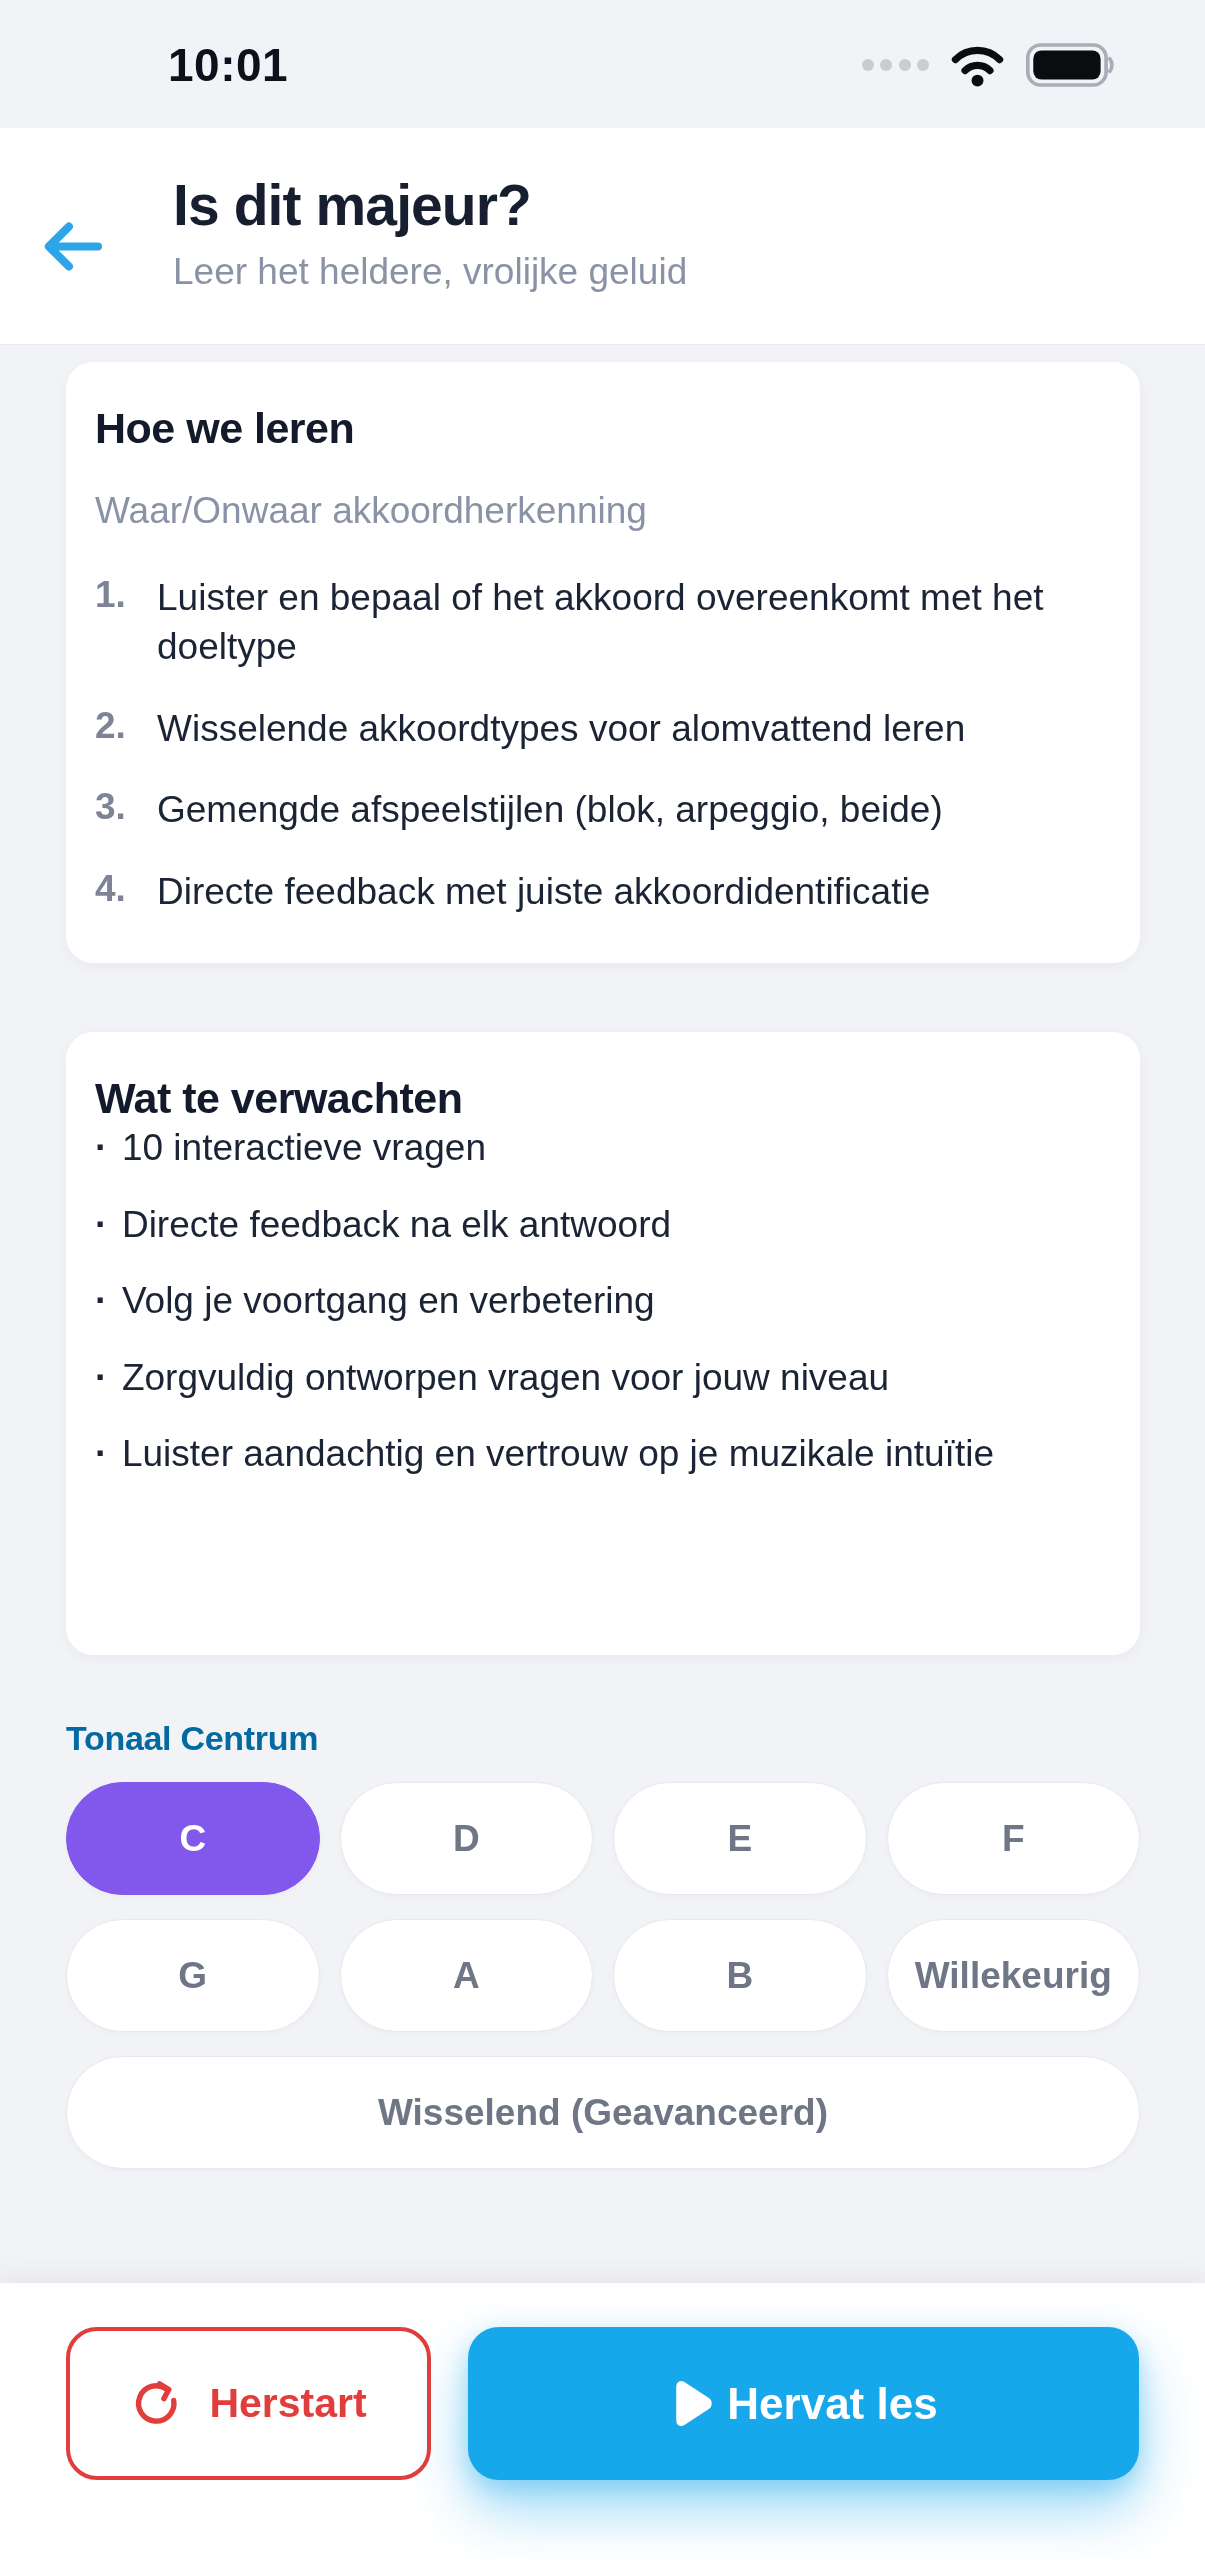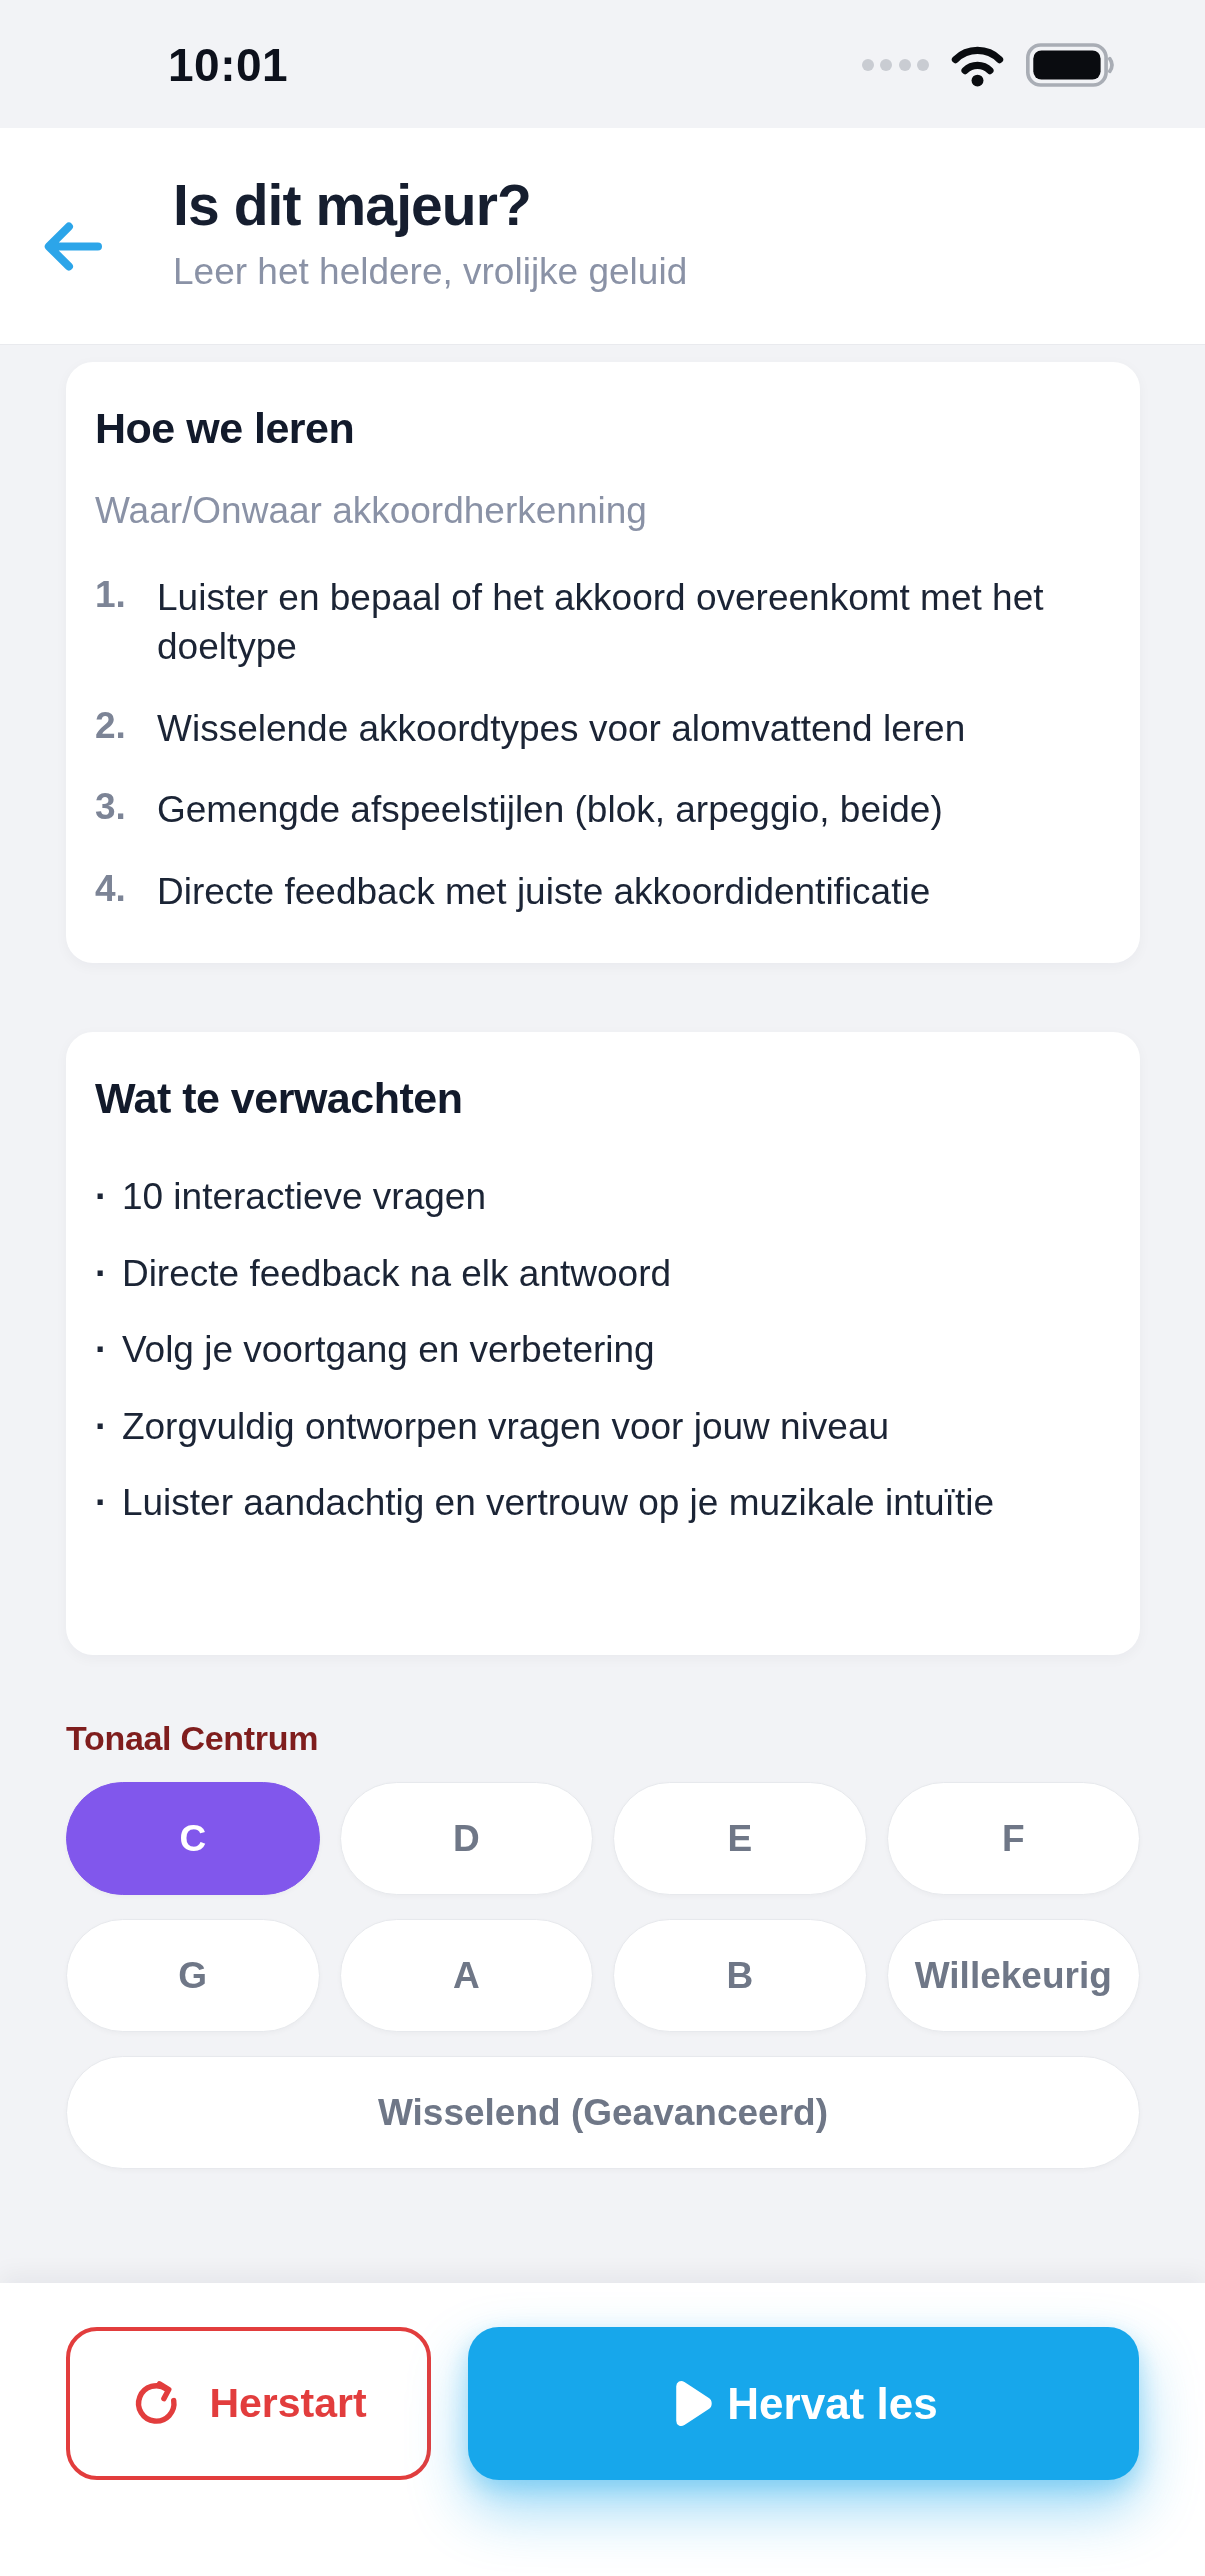--- a/index.html
+++ b/index.html
@@ -40,28 +40,28 @@
   }
   .card-how { top:362px; height:601px; }
   .card-expect { top:1032px; height:623px; }
   .card-title { font-size:43px; font-weight:800; color:#121A2B; letter-spacing:-0.5px; }
   .card-subtitle { margin-top:37px; font-size:37px; color:#8A92A6; }
 
   .steps { margin-top:42px; display:grid; grid-template-columns:62px 1fr; row-gap:33px; }
   .step-num { font-size:37px; font-weight:600; color:#7C8496; }
   .step-text { font-size:37px; color:#1B2435; line-height:1.32; }
 
-  .bullets { margin-top:49px; }
+  .bullets { }
   .bullet { font-size:37px; color:#1B2435; line-height:1.34; margin-bottom:27px; }
   .bullet .dot { font-weight:700; margin-right:14.6px; }
 
   
   .tonal-label {
     position:absolute; left:66px; top:1719px;
-    font-size:34px; font-weight:700; color:#7f1d1d; letter-spacing:-0.3px;
+    font-size:34px; font-weight:700; color:#0369a1; letter-spacing:-0.3px;
   }
   .pill-row { position:absolute; left:66px; width:1074px; height:113px;
     display:grid; grid-template-columns:repeat(4,1fr); column-gap:20px; }
   .pill-row-1 { top:1782px; }
   .pill-row-2 { top:1919px; }
   .pill {
     background:#FFFFFF; border:1.8px solid #E7E9ED; border-radius:57px;
     display:flex; align-items:center; justify-content:center;
     font-size:37px; font-weight:600; color:#6F7787; cursor:pointer;
     box-shadow:0 1.8px 5.5px rgba(16,24,40,0.03);

